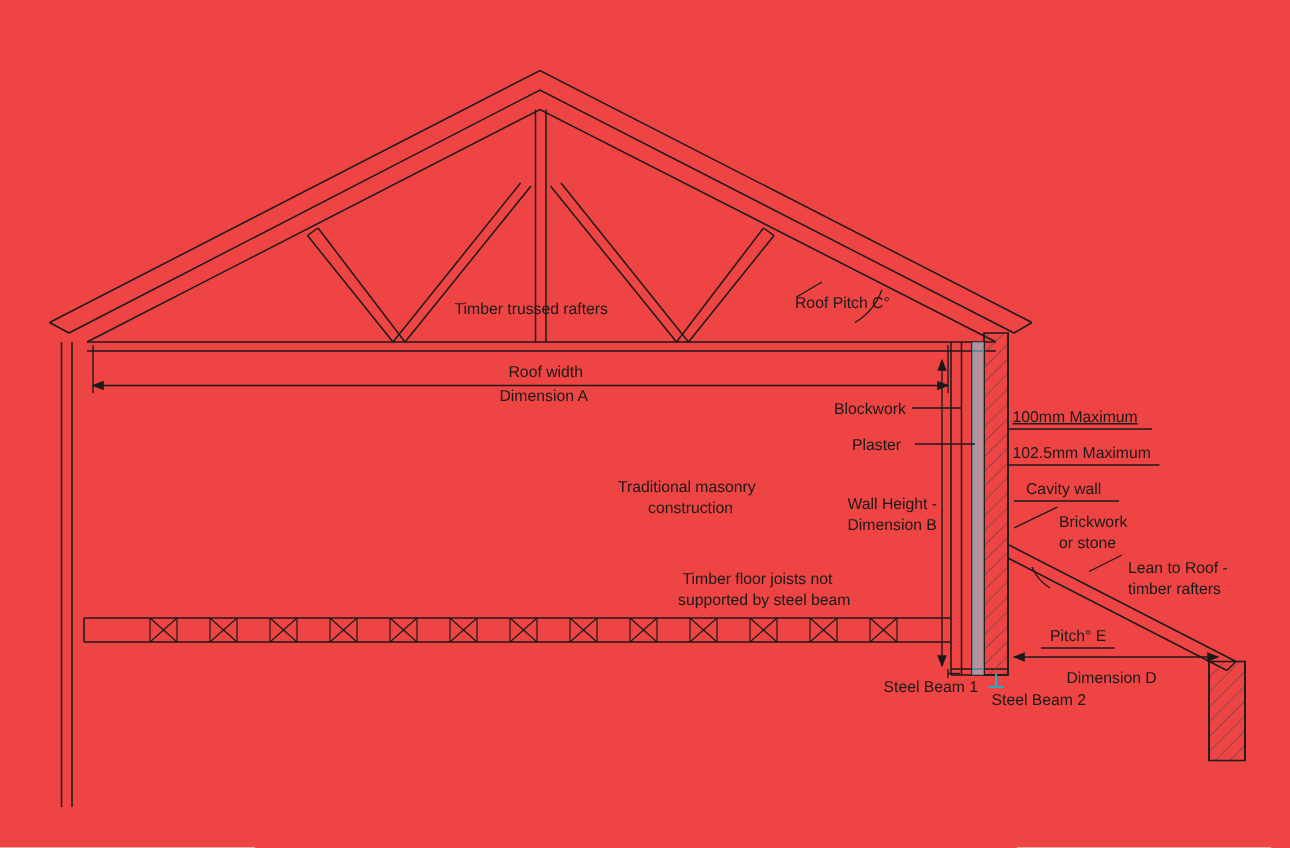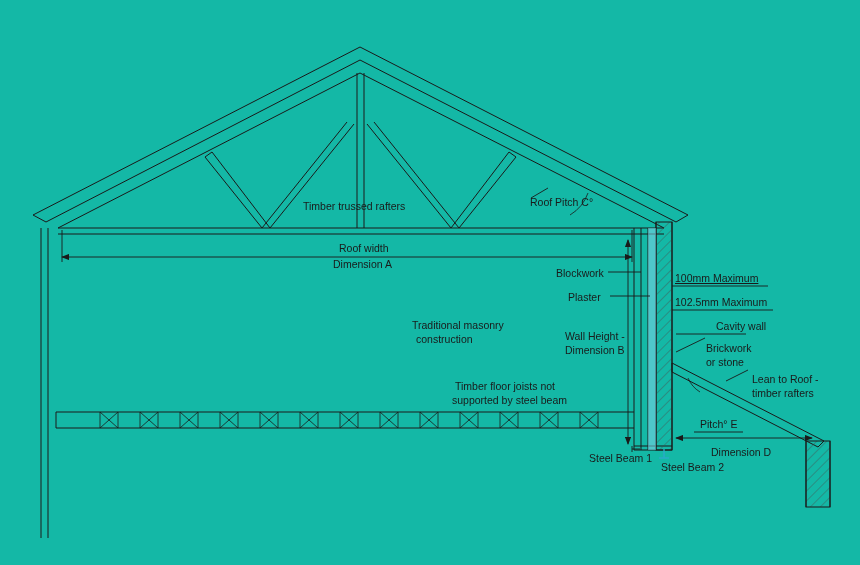--- a/index.html
+++ b/index.html
@@ -7,21 +7,21 @@
     padding: 0;
     background: #ffffff;
   }
   body {
     font-family: "Liberation Sans", sans-serif;
   }
   #stage {
     position: relative;
     width: 860px;
     height: 565px;
-    background: #14b8a6;
+    background: #ef4444;
     overflow: hidden;
   }
   #stage svg {
     position: absolute;
     left: 0;
     top: 0;
   }
   .lbl {
     position: absolute;
     font-family: "Liberation Sans", sans-serif;
@@ -215,23 +215,23 @@
   </svg>
 
   <div class="lbl" style="left:303px; top:200px;">Timber trussed rafters</div>
   <div class="lbl" style="left:530px; top:196px;">Roof Pitch C°</div>
   <div class="lbl" style="left:339px; top:242px;">Roof width</div>
   <div class="lbl" style="left:333px; top:258px;">Dimension A</div>
   <div class="lbl" style="left:556px; top:267px;">Blockwork</div>
   <div class="lbl" style="left:675px; top:272px;text-decoration:underline;">100mm Maximum</div>
   <div class="lbl" style="left:568px; top:291px;">Plaster</div>
   <div class="lbl" style="left:675px; top:296px;">102.5mm Maximum</div>
-  <div class="lbl" style="left:716px; top:320px;">Cavity wall</div>
+  <div class="lbl" style="left:684px; top:320px;">Cavity wall</div>
   <div class="lbl" style="left:412px; top:319px;">Traditional masonry</div>
-  <div class="lbl" style="left:416px; top:333px;">construction</div>
+  <div class="lbl" style="left:432px; top:333px;">construction</div>
   <div class="lbl" style="left:565px; top:330px;">Wall Height -</div>
   <div class="lbl" style="left:565px; top:344px;">Dimension B</div>
   <div class="lbl" style="left:706px; top:342px;">Brickwork</div>
   <div class="lbl" style="left:706px; top:356px;">or stone</div>
   <div class="lbl" style="left:752px; top:373px;">Lean to Roof -</div>
   <div class="lbl" style="left:752px; top:387px;">timber rafters</div>
   <div class="lbl" style="left:455px; top:380px;">Timber floor joists not</div>
   <div class="lbl" style="left:452px; top:394px;">supported by steel beam</div>
   <div class="lbl" style="left:700px; top:418px;">Pitch° E</div>
   <div class="lbl" style="left:711px; top:446px;">Dimension D</div>

